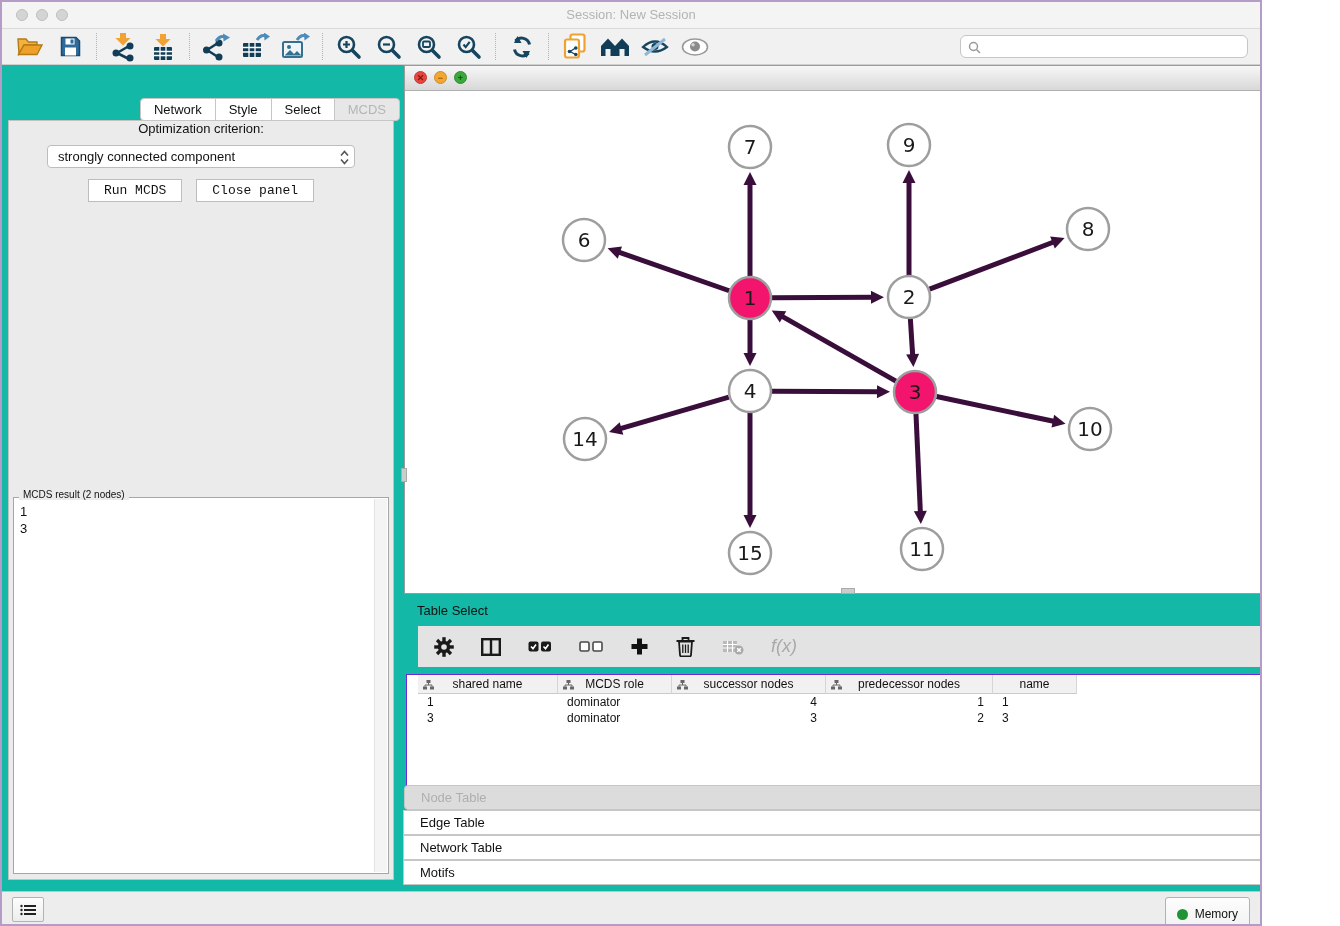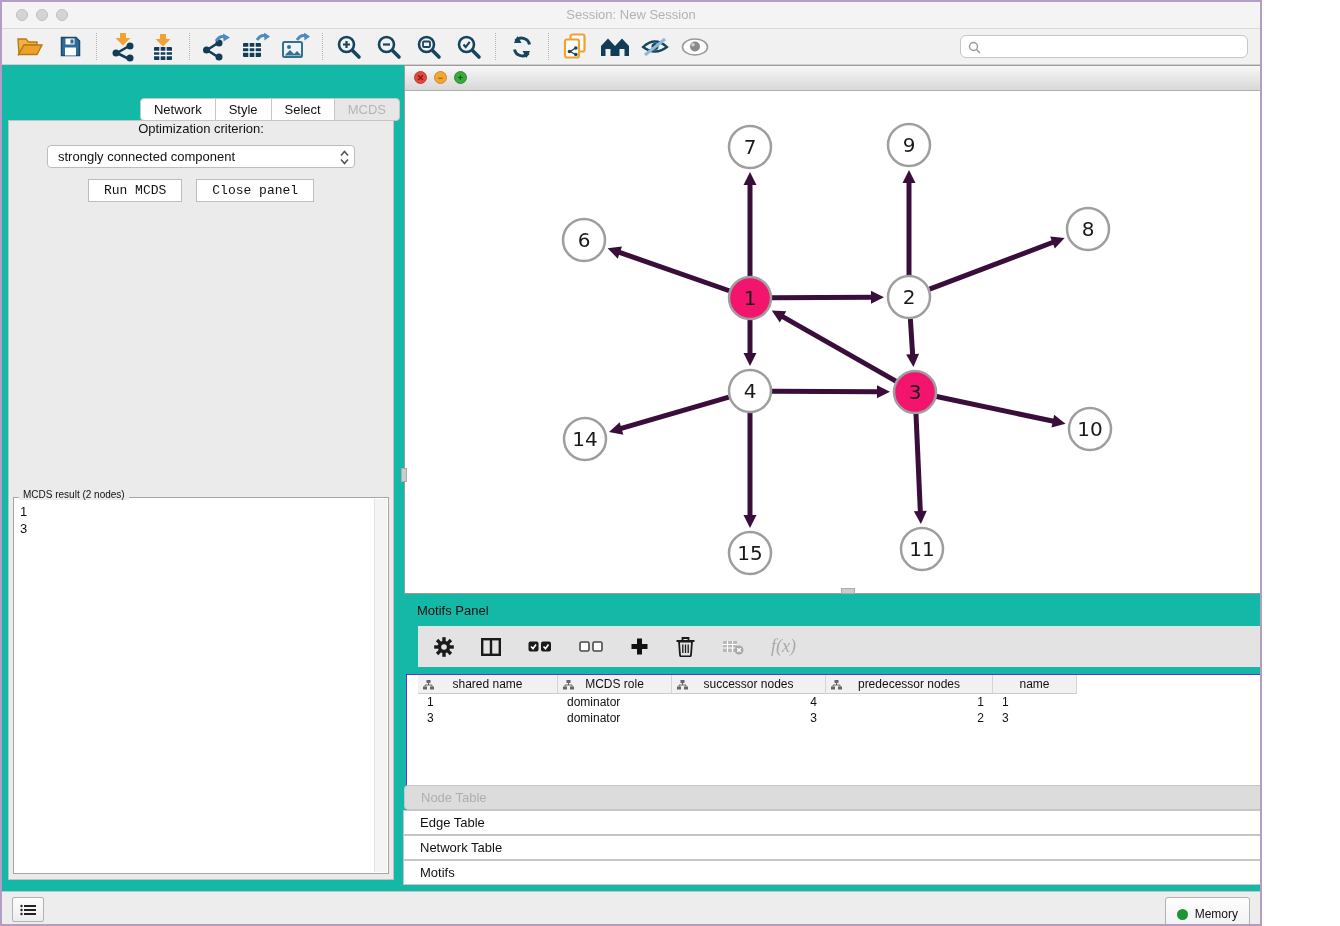--- a/index.html
+++ b/index.html
@@ -51,21 +51,21 @@
   .net-light.green{background:#3aa83c;border:1px solid #2f8c31;color:#0e5c10;}
   .net-title{text-align:center;font-size:13px;padding-top:4px;color:#111;}
   .net-canvas{position:absolute;left:0;top:24px;}
   .v-thumb{position:absolute;left:399px;top:466px;width:6px;height:14px;background:#cccccc;border:1px solid #ababab;box-sizing:border-box;}
   .h-thumb{position:absolute;left:839px;top:586px;width:14px;height:6px;background:#cccccc;border:1px solid #ababab;box-sizing:border-box;}
   
   .table-panel{position:absolute;left:402px;top:595px;width:934px;height:293px;}
   .tp-header{position:relative;height:26px;}
   .tp-toolbar{position:absolute;left:14px;right:8px;top:29px;height:41px;background:#e3e3e3;display:flex;align-items:center;gap:27px;padding-left:16px;box-sizing:border-box;}
   .tp-tool{display:flex;align-items:center;justify-content:center;}
-  .fx-label{font-family:Liberation Serif, serif;font-style:italic;font-size:18px;color:#a9a9a9;}
+  .fx-label{font-family:Liberation Sans, sans-serif;font-style:italic;font-size:18px;color:#a9a9a9;}
   .tp-body{position:absolute;left:2px;right:2px;top:77px;bottom:34px;background:#fff;border:1px solid #6d28d9;overflow:hidden;}
   .tp-table{position:absolute;left:11px;top:0;}
   .trh{display:flex;}
   .th{box-sizing:border-box;height:19px;background:#f1f1f1;border-right:1px solid #d5d5d5;border-bottom:1px solid #cbcbcb;
       font-size:12px;display:flex;align-items:center;justify-content:center;position:relative;color:#111;}
   .th .th-icon{position:absolute;left:5px;top:4px;}
   .tr{display:flex;}
   .td{box-sizing:border-box;height:16px;font-size:12px;padding:0 9px;display:flex;align-items:center;color:#111;}
   .tp-tabs{position:absolute;left:0;right:8px;bottom:5px;display:flex;justify-content:center;flex-direction:column;}
   .tp-tabs .tab{padding:4px 16px;}
@@ -320,21 +320,21 @@
         <text x="345" y="470" text-anchor="middle" font-size="20" fill="#1a1a1a" font-family="&quot;DejaVu Sans&quot;, sans-serif">15</text>
         <circle cx="517" cy="459" r="21" fill="#ffffff" stroke="#9e9e9e" stroke-width="2.5"></circle>
         <text x="517" y="466" text-anchor="middle" font-size="20" fill="#1a1a1a" font-family="&quot;DejaVu Sans&quot;, sans-serif">11</text>
       </svg>
   </div>
   <div class="v-thumb"></div>
   <div class="h-thumb"></div>
 
   <div class="table-panel">
     <div class="tp-header">
-      <span class="panel-title">Motifs Panel</span>
+      <span class="panel-title">Table Select</span>
       <span class="panel-ctrls">
         <span><svg width="11" height="10" viewBox="0 0 11 10">
               <rect x="1" y="1" width="9" height="8" fill="none" stroke="#333" stroke-width="1.6"></rect>
             </svg></span>
         <span><svg width="10" height="10" viewBox="0 0 10 10">
               <path d="M1.5 1.5 L8.5 8.5 M8.5 1.5 L1.5 8.5" stroke="#1a1a1a" stroke-width="2.4" stroke-linecap="round"></path>
             </svg></span>
       </span>
     </div>
     <div class="tp-toolbar">

